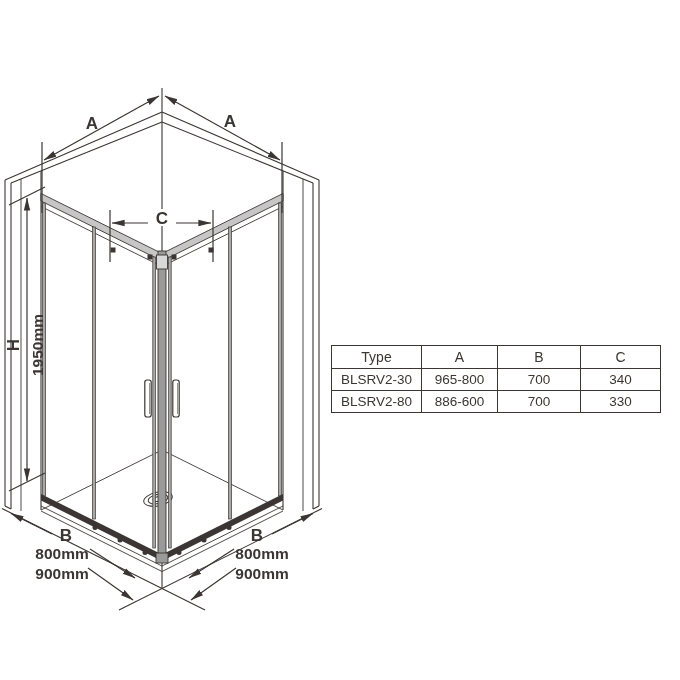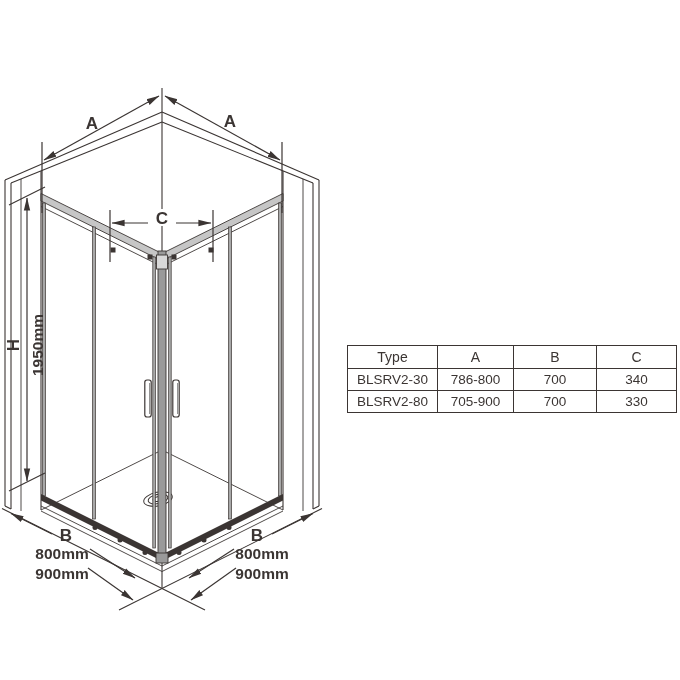--- a/index.html
+++ b/index.html
@@ -26,21 +26,21 @@
   .mask{fill:var(--background);stroke:none;}
   .band{fill:var(--profile-light);stroke:var(--line);stroke-width:0.9;}
   .dark{fill:var(--line);stroke:none;}
   .metal{fill:var(--profile);stroke:var(--line);stroke-width:0.9;}
   .metal-light{fill:#d8d8d8;stroke:var(--line);stroke-width:0.9;}
   .glassline{fill:#a8a8a8;stroke:var(--line);stroke-width:0.7;}
   .handle{fill:#ffffff;stroke:var(--line);stroke-width:1.2;}
   #ah path{fill:var(--line);}
 
   table.size-table{
-    position:absolute;left:347px;top:345px;
+    position:absolute;left:331px;top:345px;
     border-collapse:collapse;table-layout:fixed;width:329px;
   }
   .size-table th,.size-table td{
     border:1.4px solid var(--line);
     font-weight:normal;font-size:13.5px;color:var(--line);
     text-align:center;padding:0;height:21px;line-height:21px;
     overflow:hidden;white-space:nowrap;
   }
   .size-table th{height:22px;font-size:14px;}
 </style>
@@ -212,26 +212,26 @@
     <tr>
       <th>Type</th>
       <th>A</th>
       <th>B</th>
       <th>C</th>
     </tr>
   </thead>
   <tbody>
     <tr>
       <td>BLSRV2-30</td>
-      <td>786-800</td>
+      <td>965-800</td>
       <td>700</td>
       <td>340</td>
     </tr>
     <tr>
       <td>BLSRV2-80</td>
-      <td>705-900</td>
+      <td>886-600</td>
       <td>700</td>
       <td>330</td>
     </tr>
   </tbody>
 </table>
 
 </div>
 
 </body></html>

